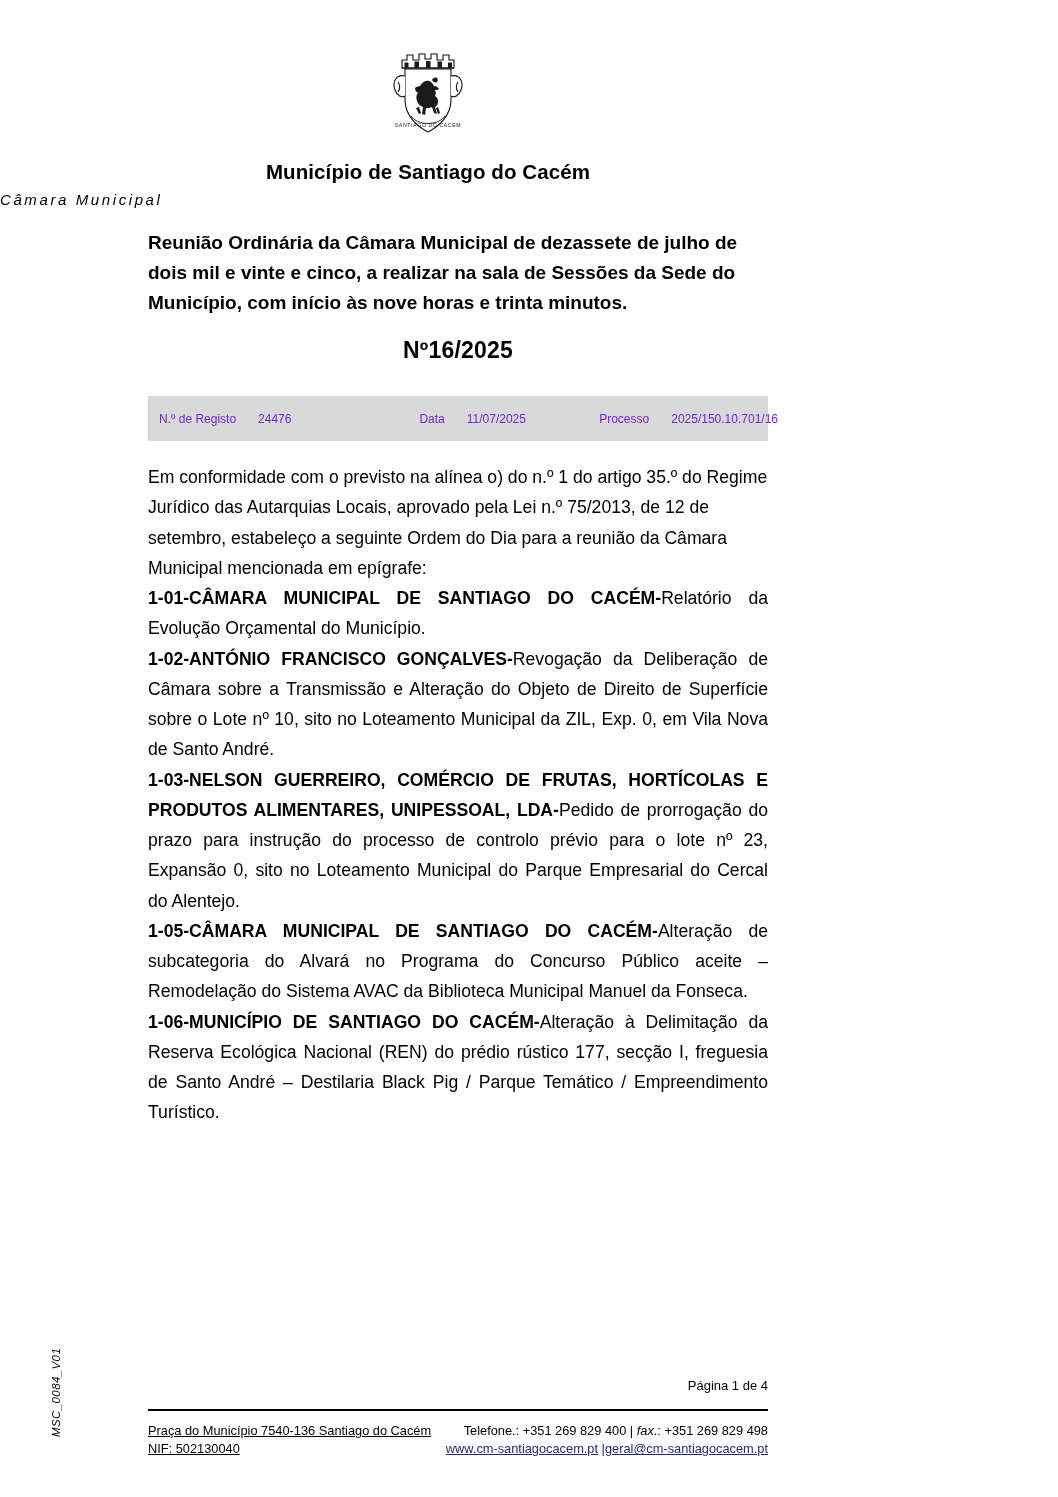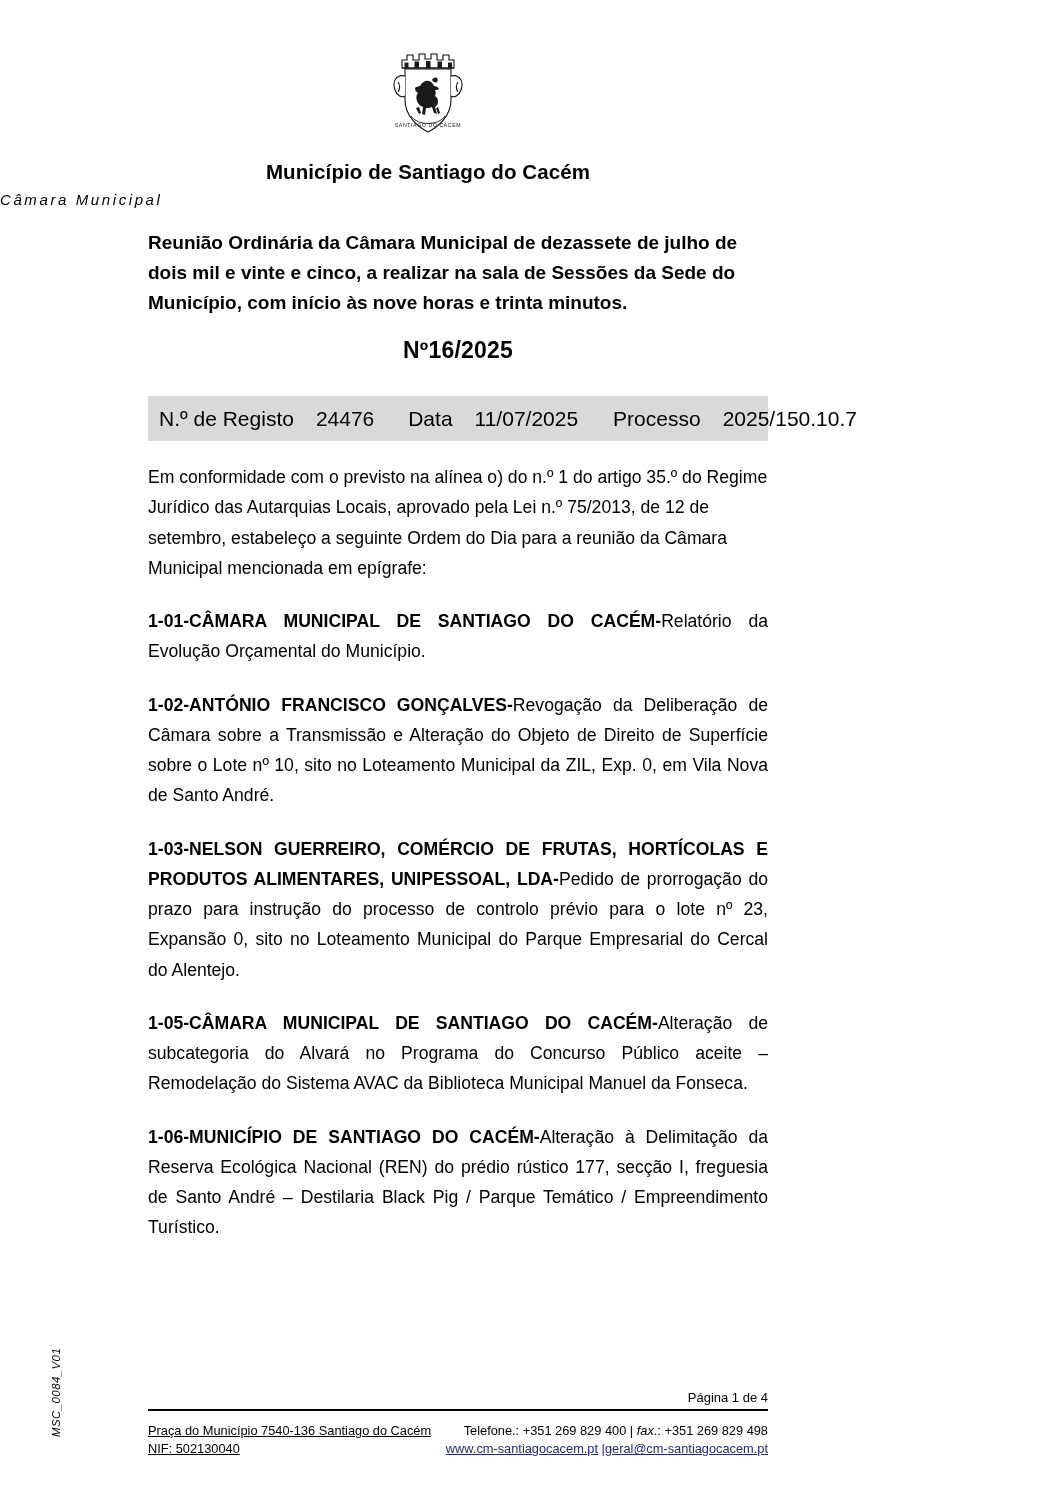--- a/index.html
+++ b/index.html
@@ -77,60 +77,58 @@
     letter-spacing: .2px;
   }
 
   
   .reg-table {
     margin-top: 32px;
     background: #d9d9d9;
     height: 45px;
     display: flex;
     align-items: center;
-    font-size: 21px;
-    color: #000000;
+    font-size: 12px;
+    color: #6d28d9;
     width: 100%;
     box-sizing: border-box;
-    gap: 24px;
   }
   .reg-cell { white-space: nowrap; }
   .reg-label { padding-left: 11px; }
   .reg-value { padding-left: 22px; }
   .reg-grp-1 { width: 42%; display: flex; }
-  .reg-grp-2 { width: 29%; display: flex; justify-content: flex-end; }
+  .reg-grp-2 { width: 29%; display: flex; }
   .reg-grp-3 { width: 29%; display: flex; }
 
   
   .intro {
     margin-top: 21px;
     font-size: 17.6px;
     line-height: 1.72;
     text-align: left;
   }
   .item {
-    margin-top: 23px;
     font-size: 17.6px;
     line-height: 1.72;
     text-align: justify;
     text-justify: inter-word;
   }
   .item .lead { font-weight: bold; }
 
   
   .footer {
     position: absolute;
     left: 148px;
     right: 88px;
     bottom: 38px;
   }
   .page-num {
     text-align: right;
     font-size: 13px;
-    margin-bottom: 4px;
+    margin-bottom: 16px;
   }
   .footer-rule {
     border: 0;
     border-top: 2.2px solid #000;
     margin: 0 0 11px 0;
   }
   .footer-cols {
     display: flex;
     justify-content: space-between;
     font-size: 12.8px;

